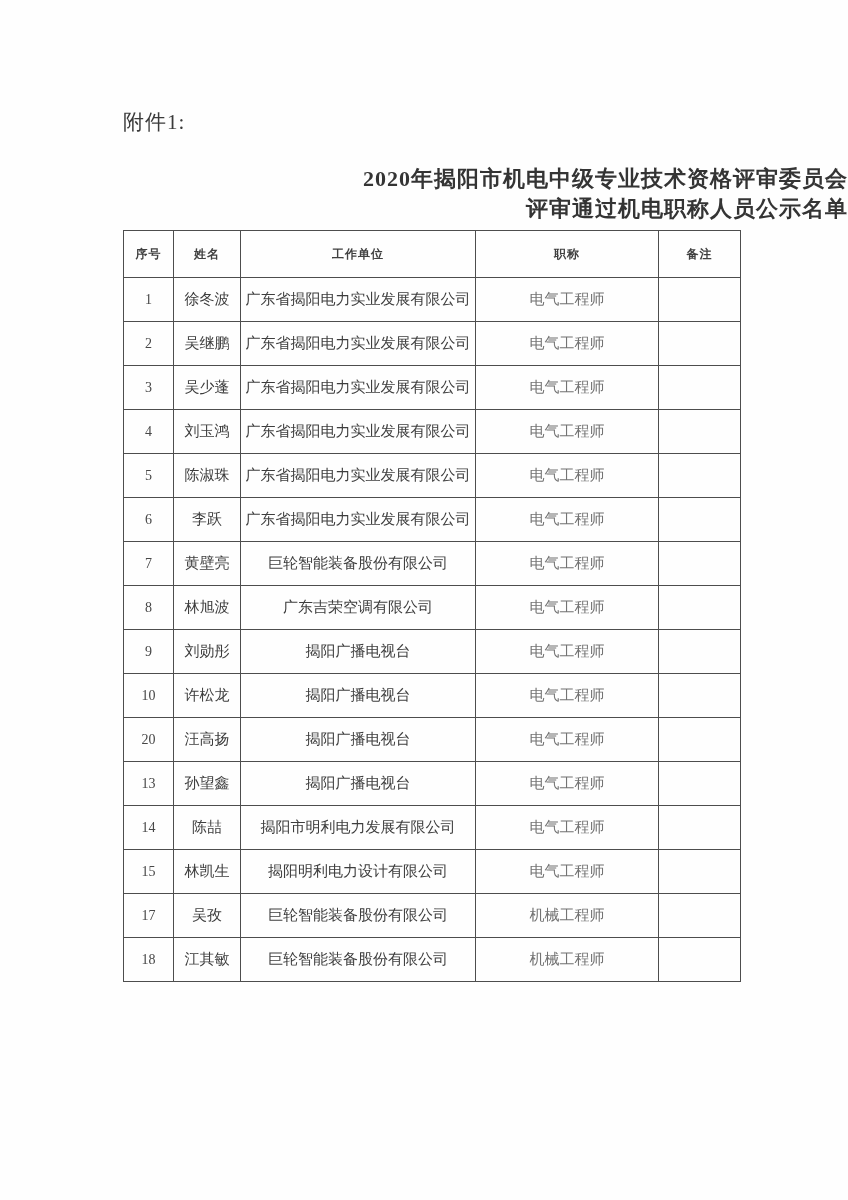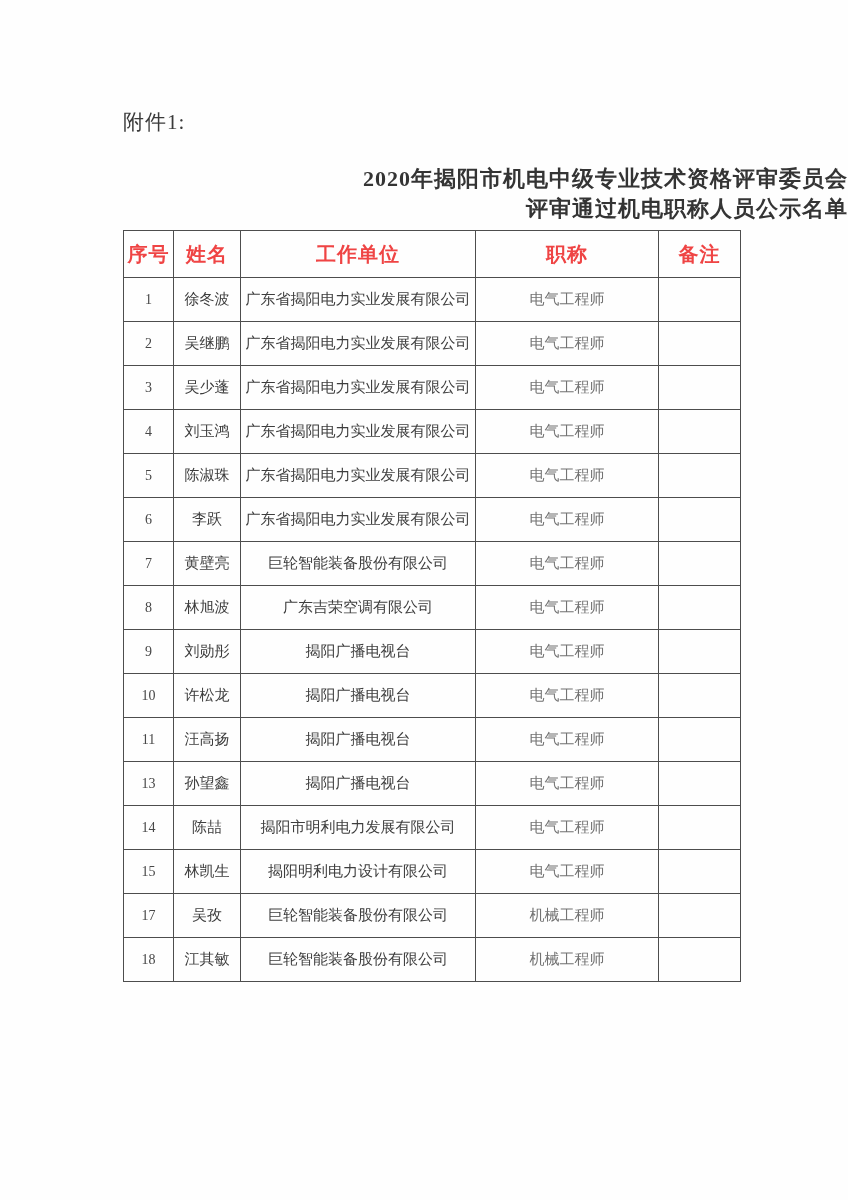--- a/index.html
+++ b/index.html
@@ -52,23 +52,23 @@
   table.roster th, table.roster td {
     border: 1px solid #4d4d4d;
     text-align: center;
     vertical-align: middle;
     padding: 0 2px;
     overflow: hidden;
     white-space: nowrap;
   }
   table.roster th {
     height: 46px;
-    font-size: 20px;
+    font-size: 12px;
     font-weight: bold;
-    color: #ef4444;
+    color: #404040;
     letter-spacing: 1px;
   }
   table.roster td {
     height: 43px;
     font-size: 15px;
     color: #3d3d3d;
   }
   table.roster td.cell-no {
     font-size: 14px;
     color: #474747;
@@ -171,21 +171,21 @@
       <td class="cell-remark"></td>
     </tr>
         <tr>
       <td class="cell-no">10</td>
       <td class="cell-name">许松龙</td>
       <td class="cell-unit">揭阳广播电视台</td>
       <td class="cell-title">电气工程师</td>
       <td class="cell-remark"></td>
     </tr>
         <tr>
-      <td class="cell-no">11</td>
+      <td class="cell-no">20</td>
       <td class="cell-name">汪高扬</td>
       <td class="cell-unit">揭阳广播电视台</td>
       <td class="cell-title">电气工程师</td>
       <td class="cell-remark"></td>
     </tr>
         <tr>
       <td class="cell-no">13</td>
       <td class="cell-name">孙望鑫</td>
       <td class="cell-unit">揭阳广播电视台</td>
       <td class="cell-title">电气工程师</td>

